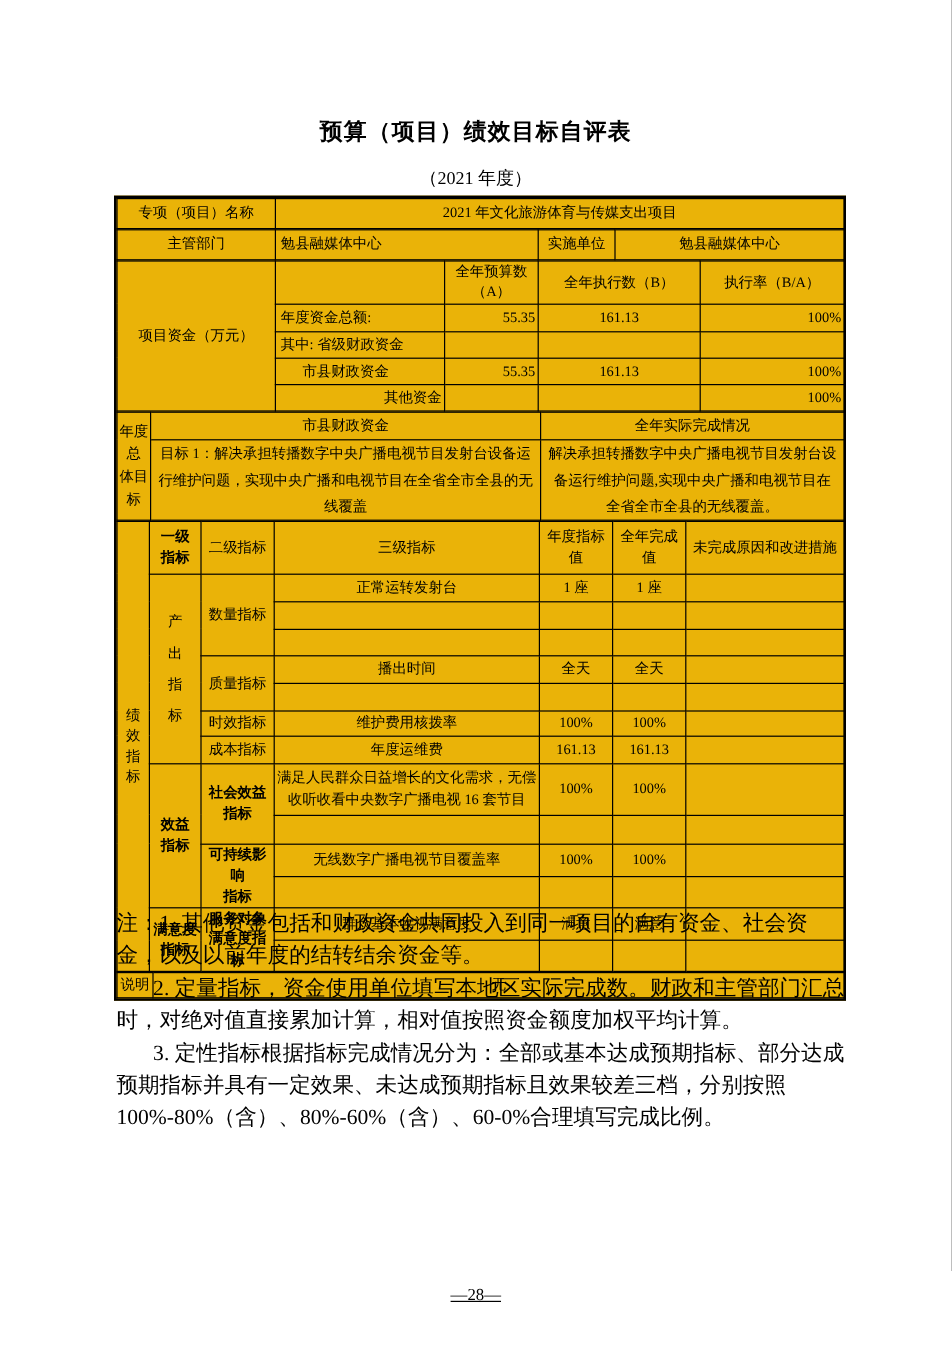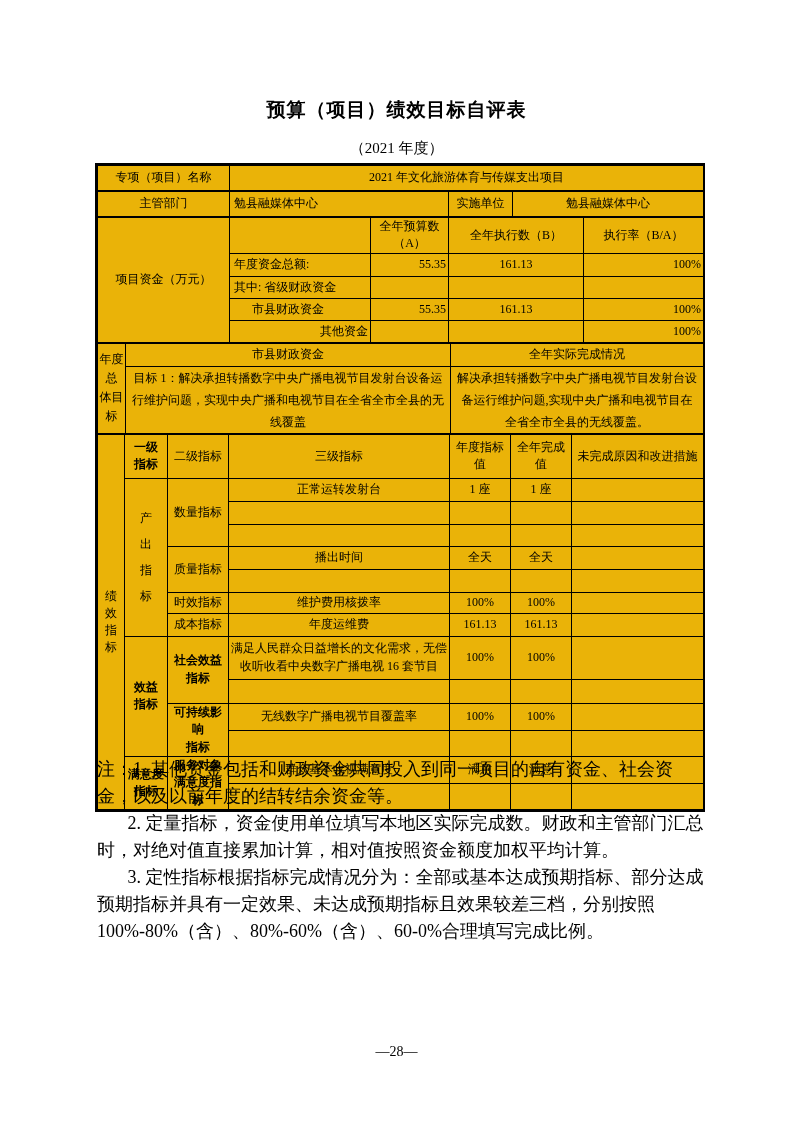--- a/index.html
+++ b/index.html
@@ -39,22 +39,22 @@
   td.grp-out{white-space:pre-line;line-height:26px;}
   td.goal-label{white-space:pre-line;line-height:19px;padding:0 1px;}
   td.goal-text{line-height:22px;padding:0 6px;}
   .notes{
     position:absolute;left:97px;top:756px;width:607px;
     font-size:18px;line-height:27px;
   }
   .notes p{margin:0;}
   .notes p.indent{text-indent:1.7em;}
   .pagenum{
-    position:absolute;top:1044px;left:0;width:100%;
-    text-align:center;font-size:14px;
+    position:absolute;top:1072px;left:0;width:100%;
+    text-align:center;font-size:14px;text-decoration:underline;
   }
 </style>
 </head>
 <body>
 
 <div class="page">
 
   <h1 class="doc-title">预算（项目）绩效目标自评表</h1>
   <div class="doc-subtitle">（2021 年度）</div>
 
@@ -269,20 +269,32 @@
       </tr>
       <tr style="height:22px">
         <td></td>
         <td></td>
         <td></td>
         <td></td>
       </tr>
     </tbody>
       </table>
 
+    <table>
+      <colgroup>
+          <col style="width:30px">
+          <col style="width:576px">
+        </colgroup>
+      <tbody>
+          <tr style="height:21px">
+        <td>说明</td>
+        <td>无</td>
+      </tr>
+    </tbody>
+      </table>
 
   </div>
 
   <div class="notes">
     <p>注：1. 其他资金包括和财政资金共同投入到同一项目的自有资金、社会资金，以及以前年度的结转结余资金等。</p>
     <p class="indent">2. 定量指标，资金使用单位填写本地区实际完成数。财政和主管部门汇总时，对绝对值直接累加计算，相对值按照资金额度加权平均计算。</p>
     <p class="indent">3. 定性指标根据指标完成情况分为：全部或基本达成预期指标、部分达成预期指标并具有一定效果、未达成预期指标且效果较差三档，分别按照 100%-80%（含）、80%-60%（含）、60-0%合理填写完成比例。</p>
   </div>
 
   <div class="pagenum">—28—</div>

